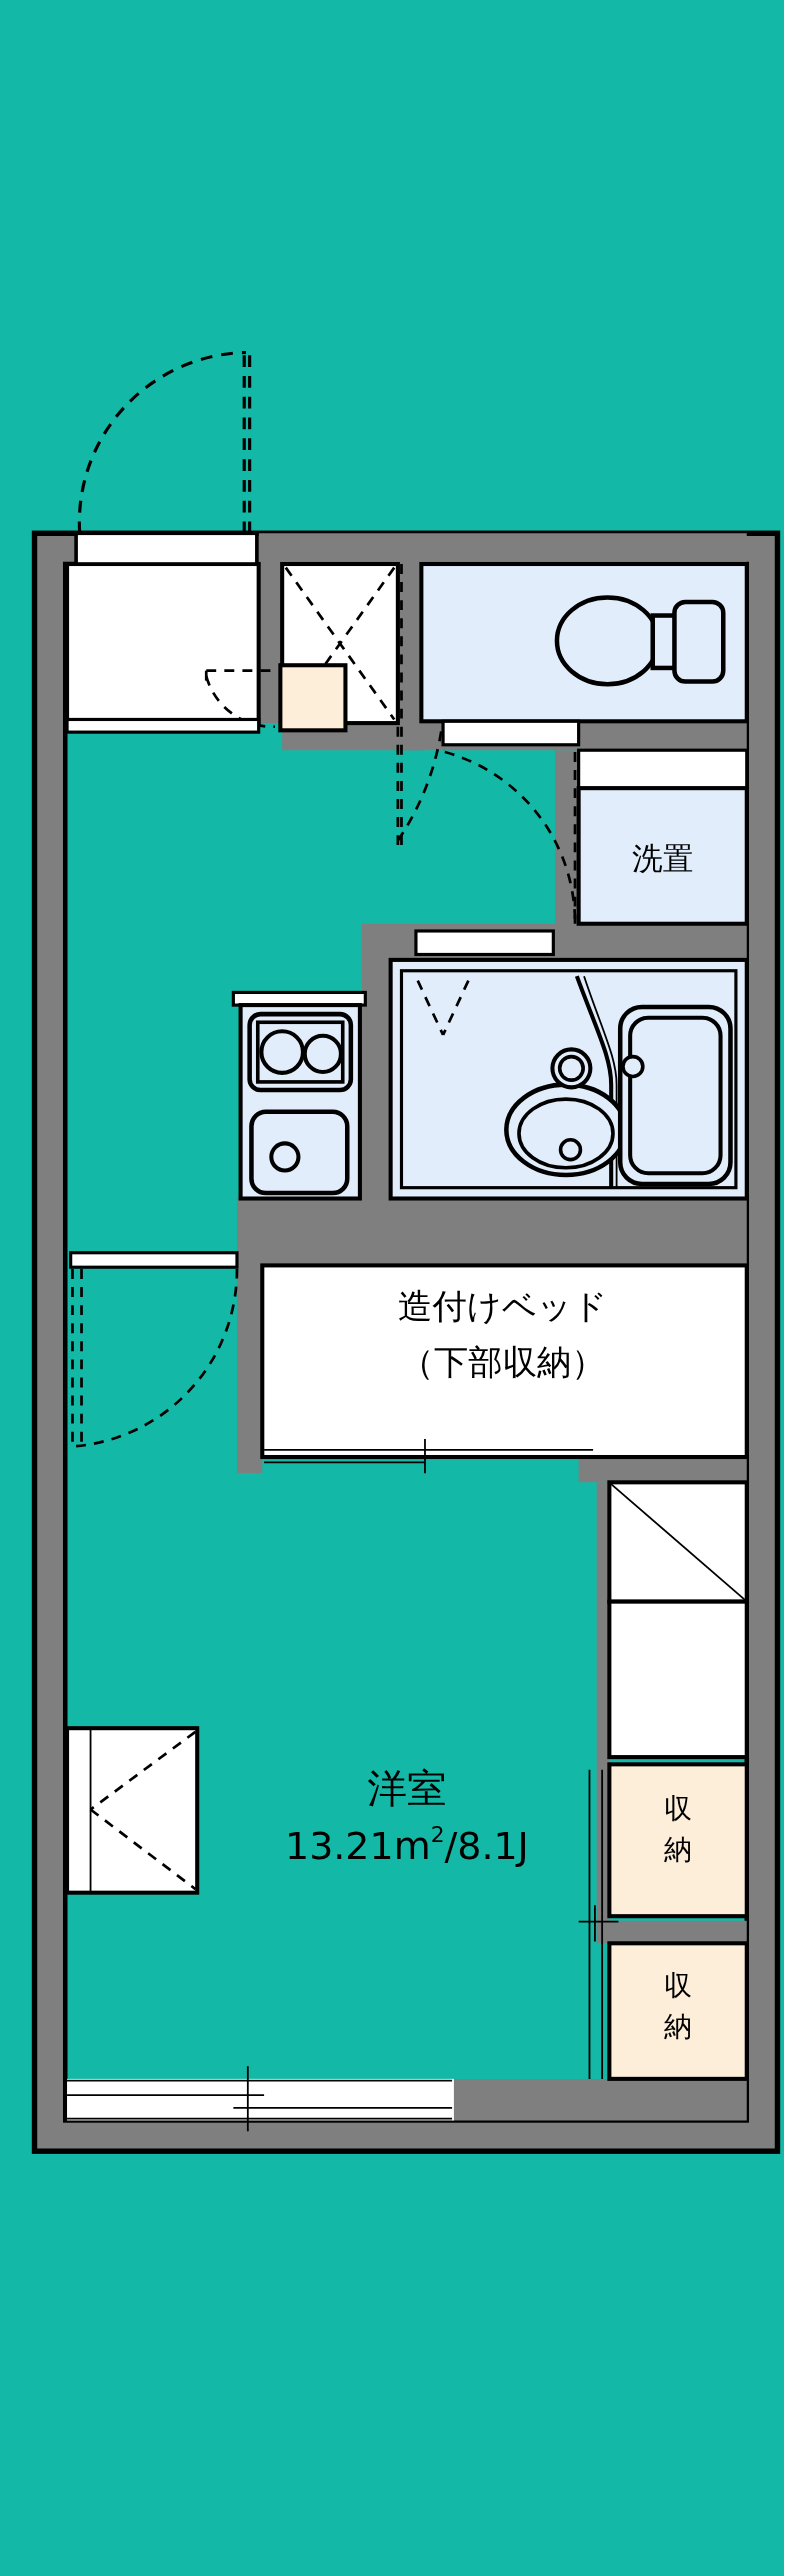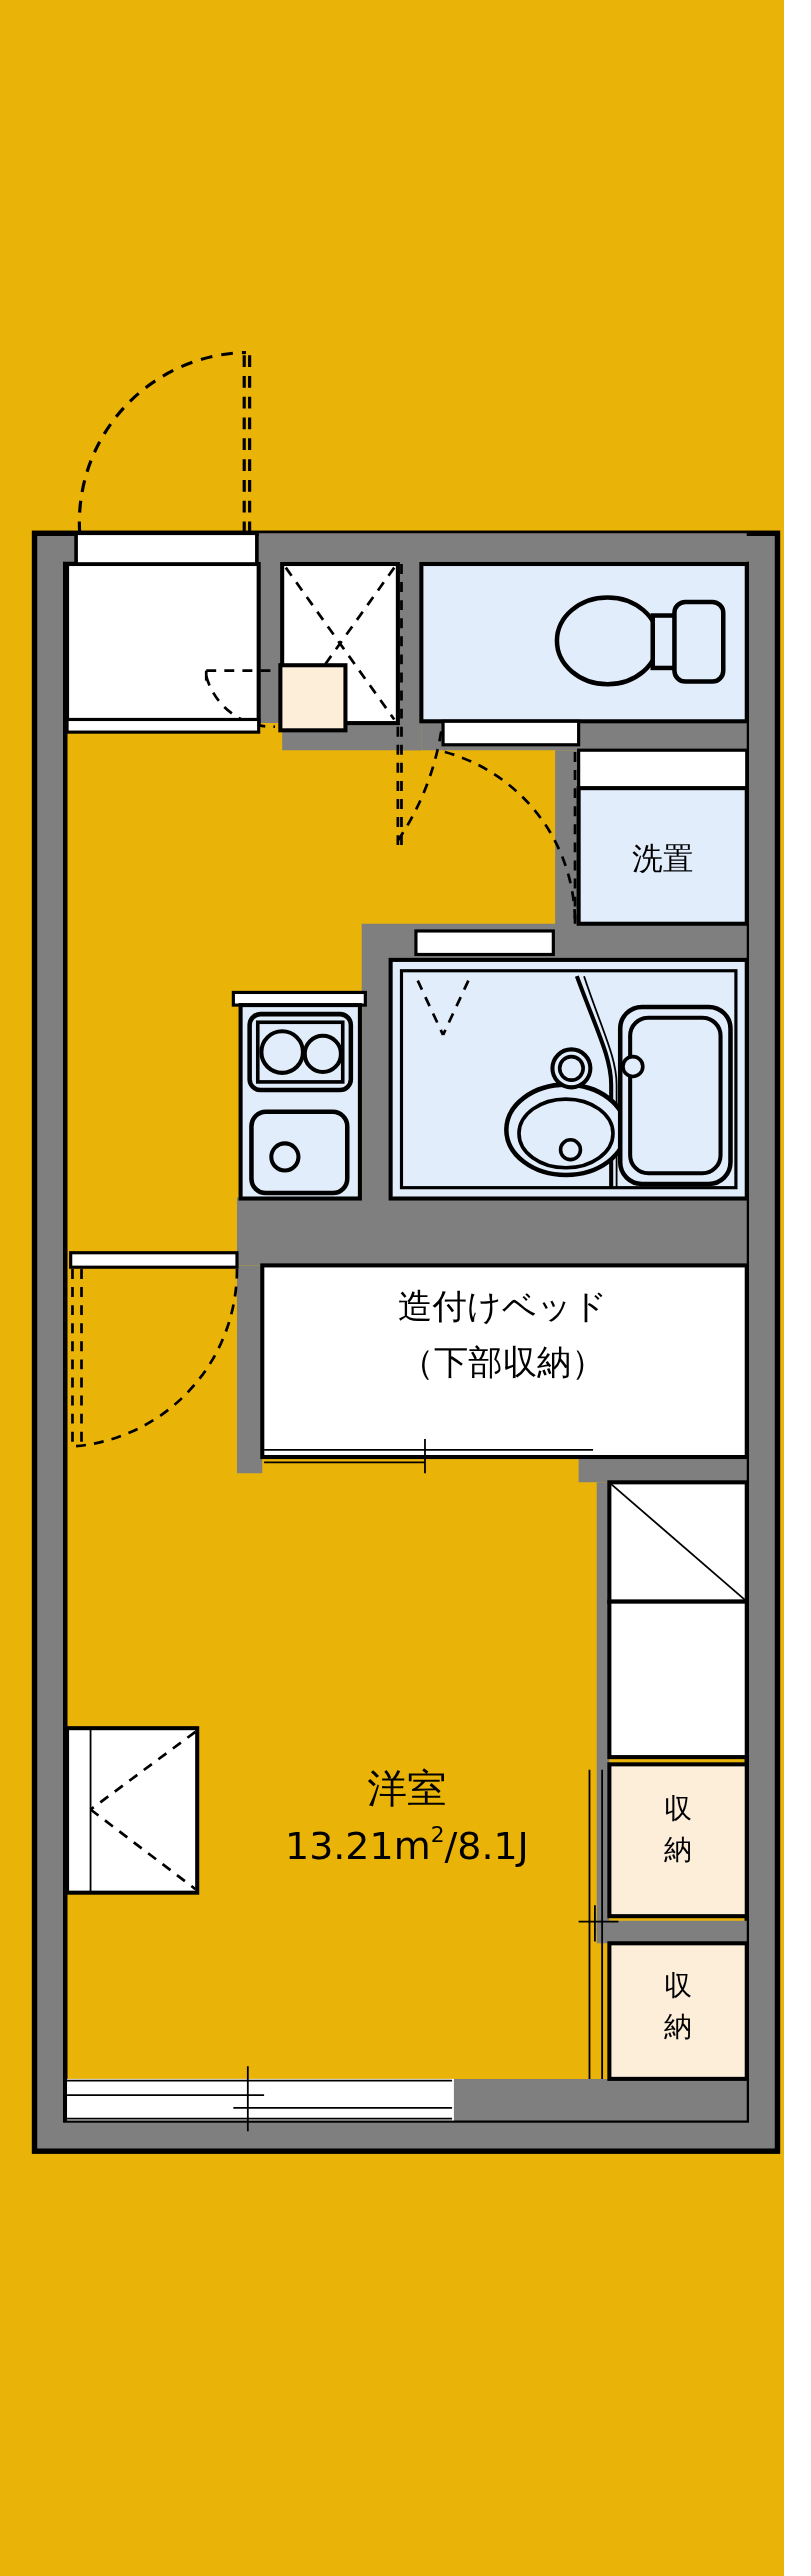--- a/index.html
+++ b/index.html
@@ -11,21 +11,21 @@
   body {
     width: 812px;
     height: 2576px;
     font-family: "Liberation Sans", sans-serif;
     overflow: hidden;
   }
   #plan-root {
     position: relative;
     width: 784px;
     height: 2576px;
-    background: #eab308;
+    background: #14b8a6;
   }
   svg#floorplan {
     display: block;
     width: 812px;
     height: 2576px;
   }
   .wall-fill      { fill: #7f7f7f; }
   .med-line       { fill: none; stroke: #000000; stroke-width: 4.5; }
   .hair-line      { fill: none; stroke: #000000; stroke-width: 2; }
   .dash-line      { fill: none; stroke: #000000; stroke-width: 3.5;

